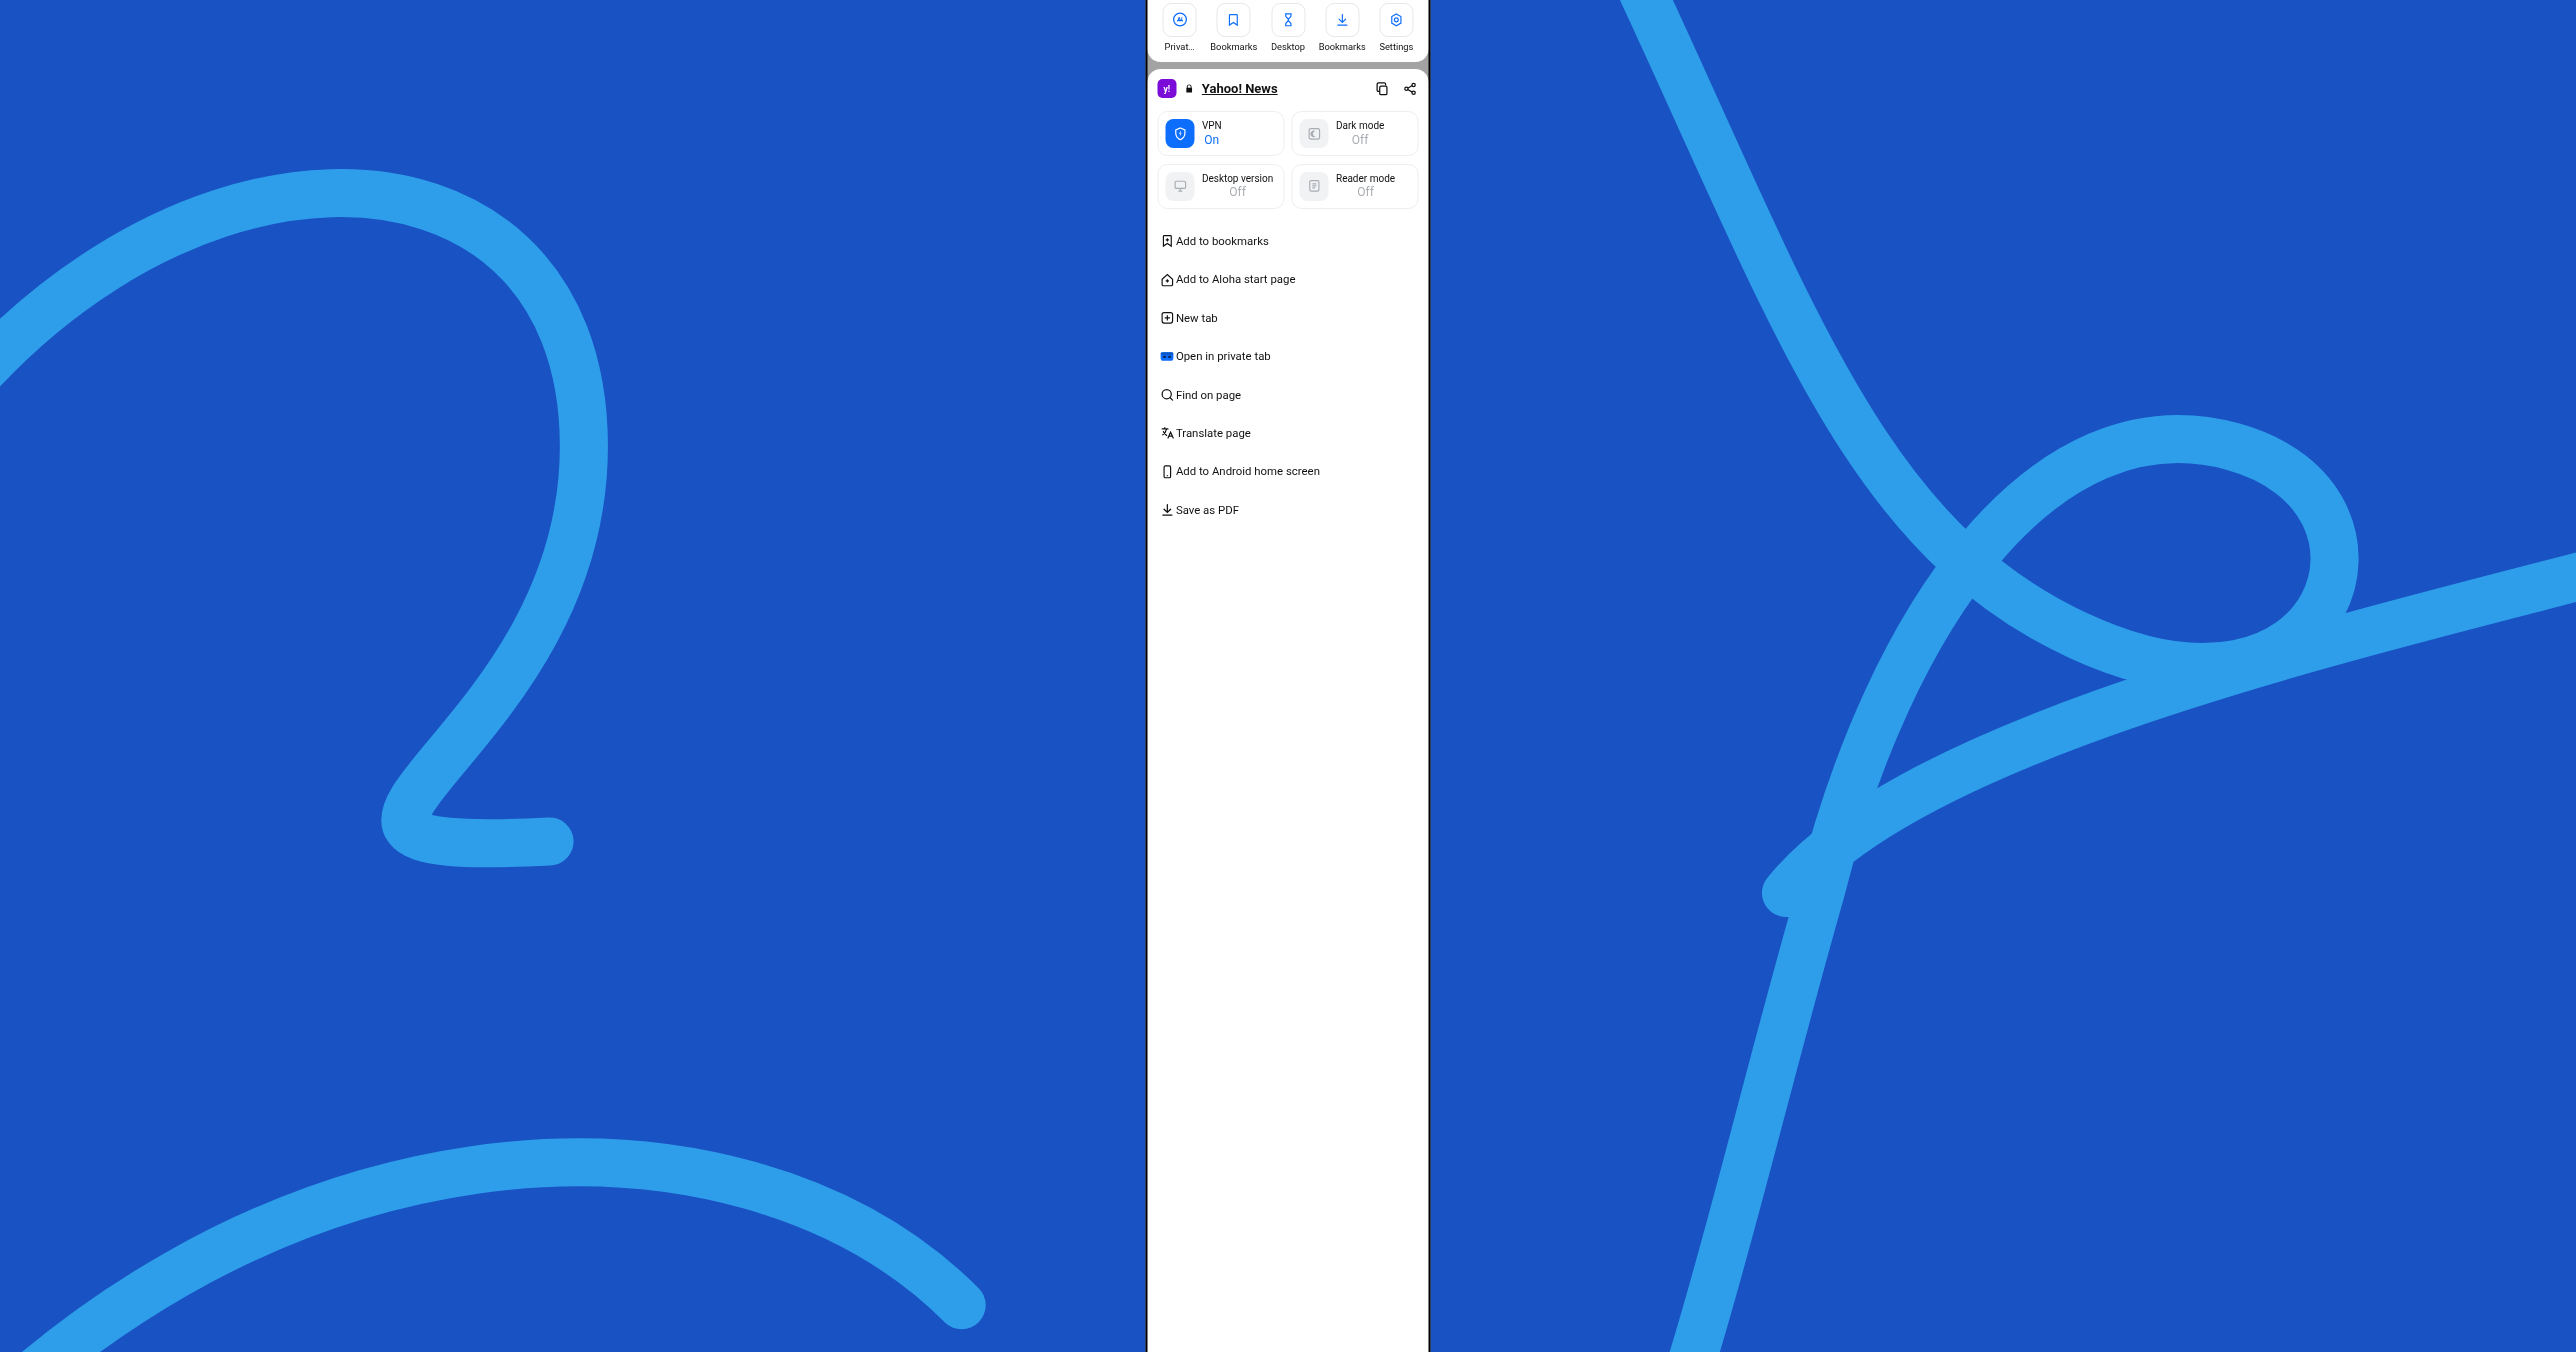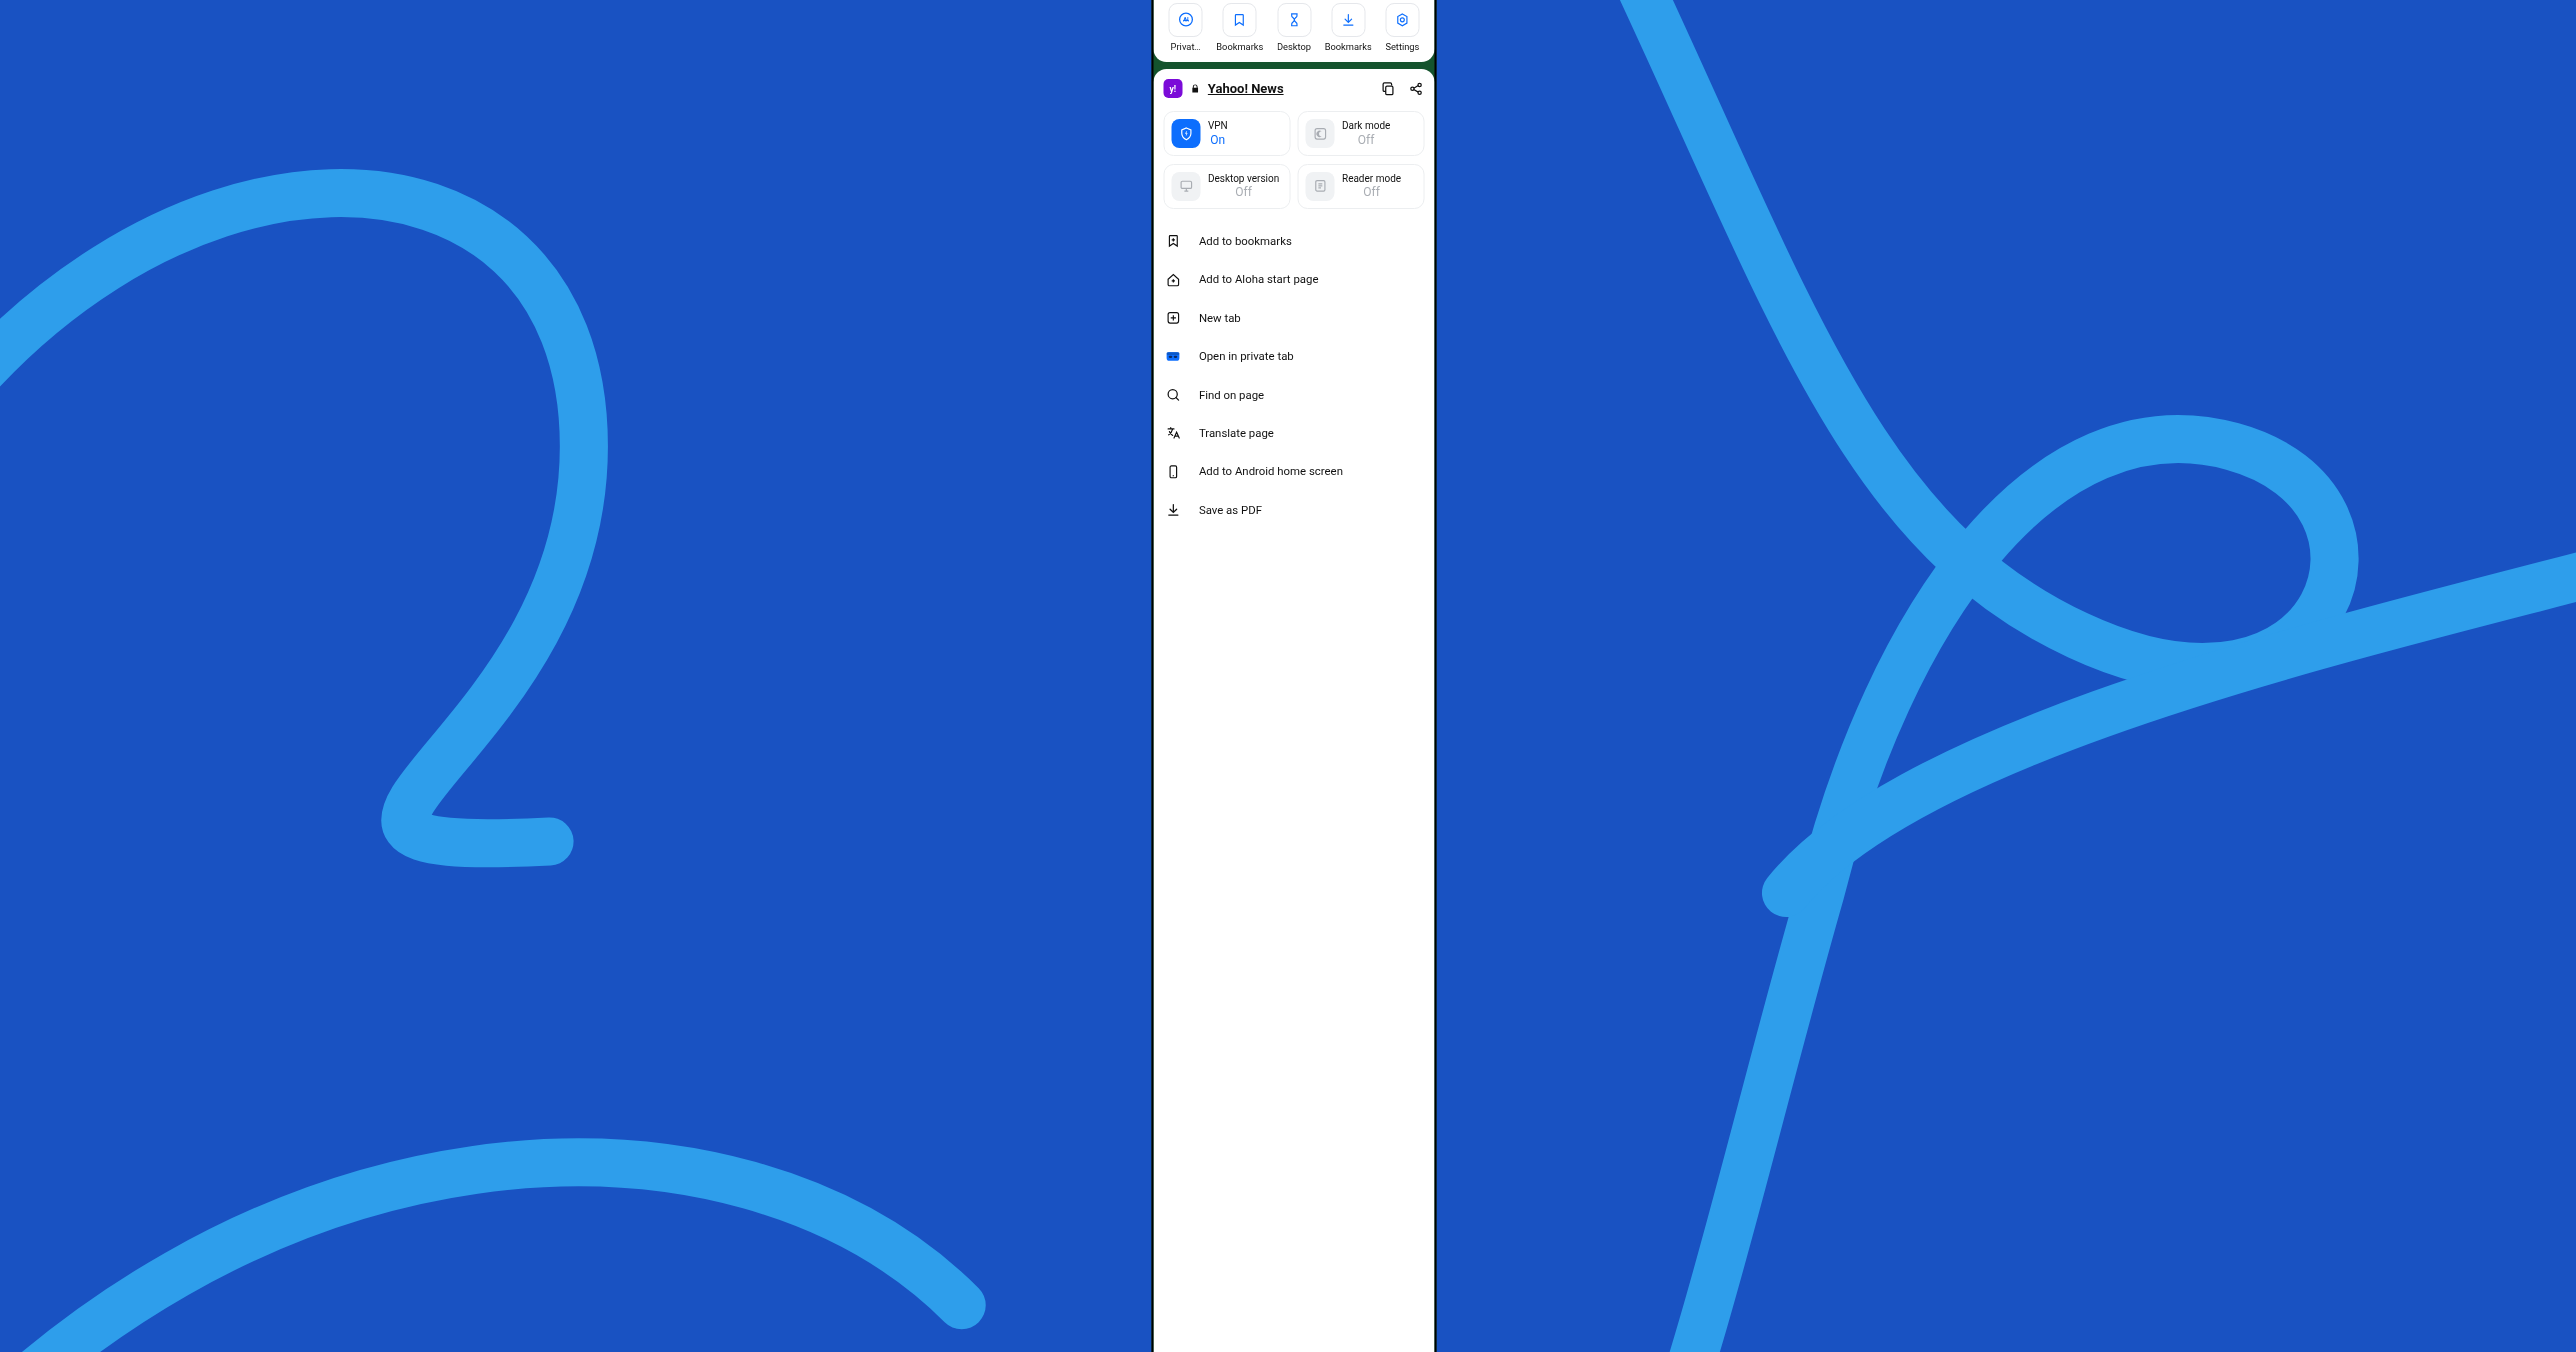--- a/index.html
+++ b/index.html
@@ -18,27 +18,26 @@
 }
 
 
 .phone {
   position: absolute;
   left: 50%;
   top: 0;
   transform: translateX(-50%);
   width: 285px;
   height: 100%;
-  background: #14532d;
+  background: #a3a3a3;
   border-left: 2.1px solid #000;
   border-right: 2.1px solid #000;
   display: flex;
   flex-direction: column;
   overflow: hidden;
-  margin-left: 6px;
 }
 
 
 .shortcut-row {
   display: flex;
   justify-content: space-between;
   padding: 2.9px 7.2px 10px 7.2px;
   background: #fff;
   border-bottom-left-radius: 13px;
   border-bottom-right-radius: 13px;
@@ -147,21 +146,21 @@
 .toggle-title { font-size: 10px; color:#111; }
 .toggle-status { font-size: 12px; }
 .toggle-status.on { color:#0d6efd; }
 .toggle-status.off { color:#a9adb3; }
 
 
 .menu { display:flex; flex-direction:column; }
 .menu-item {
   display:flex;
   align-items:center;
-  gap: 17px;
+  gap: 0;
   padding: 10.7px 1.4px;
   cursor:pointer;
 }
 .menu-icon {
   width: 17px;
   height: 17px;
   display:flex;
   align-items:center;
   justify-content:center;
   color:#111;

